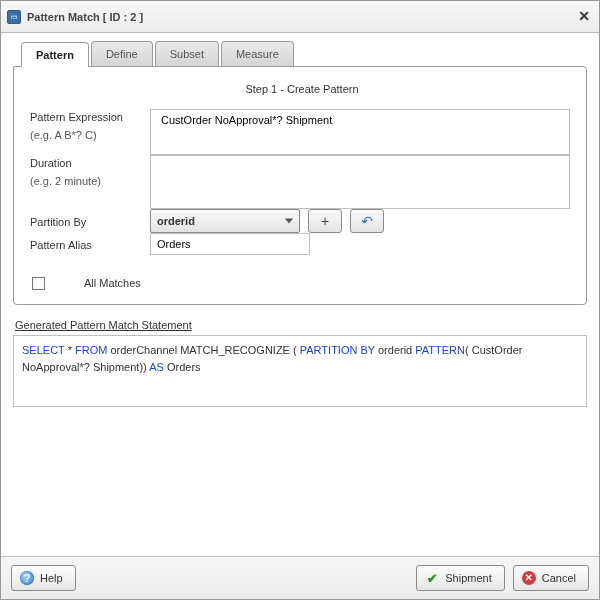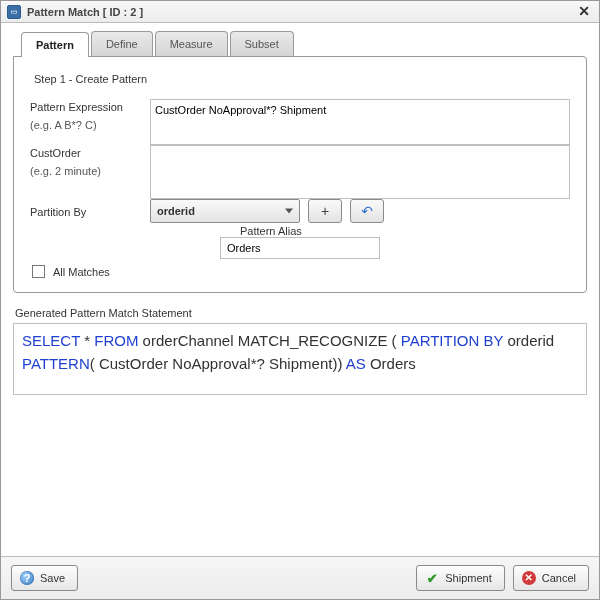--- a/index.html
+++ b/index.html
@@ -12,21 +12,21 @@
   }
   .dialog {
     width: 600px;
     height: 600px;
     border: 1px solid #999;
     display: flex;
     flex-direction: column;
     background: #fff;
   }
   .titlebar {
-    height: 22px;
+    height: 32px;
     background: linear-gradient(#f8f8f8, #ececec);
     border-bottom: 1px solid #bbb;
     display: flex;
     align-items: center;
     padding: 0 6px;
   }
   .titlebar .icon {
     width: 14px; height: 14px;
     background: #3b6ea5;
     border: 1px solid #2a5a8f;
@@ -77,33 +77,33 @@
     z-index: 2;
     border-color: #9a9a9a;
   }
   .tabpanel {
     border: 1px solid #9a9a9a;
     border-radius: 0 4px 4px 4px;
     padding: 14px 16px 14px 16px;
     flex: 0 0 auto;
     background: #fff;
   }
-  .step-title { margin: 2px 0 14px 4px; color:#333; }
+  .step-title { margin: 2px 0 14px 4px; color:#333;text-align:center; }
   .form-row { display: flex; }
   .form-label {
     width: 120px;
     padding-top: 2px;
     color: #333;
   }
   .form-hint { color:#555; margin-top:6px; }
   .textarea {
     flex: 1;
     height: 46px;
     border: 1px solid #bfbfbf;
-    padding: 4px 4px;
+    padding: 4px 10px;
     font-family: inherit;
     font-size: 11px;
     resize: none;
     background:#fff;
   }
   .textarea.tall { height: 54px; }
   .dropdown {
     width: 150px;
     height: 24px;
     border: 1px solid #8a8a8a;
@@ -137,30 +137,30 @@
     color:#444;
   }
   .textinput {
     width: 160px;
     height: 22px;
     border: 1px solid #bfbfbf;
     padding: 2px 6px;
     font-family: inherit;
     font-size: 11px;
   }
-  .checkbox-row { display:flex; align-items:center; margin-top:6px; margin-left:2px; }
+  .checkbox-row { display:flex; align-items:flex-start; margin-top:22px; margin-left:2px;gap:31px; }
   .checkbox {
     width:13px; height:13px; border:1px solid #777; background:#fff; margin-right:8px; cursor:pointer;
   }
-  .section-label { margin: 14px 0 4px 2px; color:#333; }
+  .section-label { margin: 14px 0 4px 2px; color:#333;text-decoration:underline; }
   .sql-box {
     border: 1px solid #bfbfbf;
     padding: 6px 8px;
     height: 72px;
-    font-size: 15px;
+    font-size: 11px;
     line-height: 1.5;
     overflow: auto;
     background:#fff;
     word-wrap: break-word;
   }
   .kw { color: #2040d0; }
   .footer {
     border-top: 1px solid #bbb;
     background: linear-gradient(#f6f6f6,#ececec);
     padding: 8px 10px;
@@ -211,79 +211,79 @@
       </div>
     <div class="title">Pattern Match [ ID : 2 ]</div>
     <div class="close">✕</div>
   </div>
 
   <div class="body">
 
     <div class="tabbar">
       <div class="tab active">Pattern</div>
       <div class="tab">Define</div>
+      <div class="tab">Subset</div>
       <div class="tab">Measure</div>
-      <div class="tab">Subset</div>
     </div>
 
     <div class="tabpanel">
       <div class="step-title">Step 1 - Create Pattern</div>
 
       <div class="form-row">
         <div class="form-label">
           <div>Pattern Expression</div>
           <div class="form-hint">(e.g. A B*? C)</div>
         </div>
         <textarea class="textarea" style="">CustOrder NoApproval*? Shipment</textarea>
       </div>
 
       <div class="form-row">
         <div class="form-label">
-          <div>CustOrder</div>
+          <div>Duration</div>
           <div class="form-hint">(e.g. 2 minute)</div>
         </div>
         <textarea class="textarea tall" style=""></textarea>
       </div>
 
       <div class="form-row" style="align-items:center;">
         <div class="form-label">Partition By</div>
         <div class="dropdown">
           <span>orderid</span>
           <span class="caret"></span>
         </div>
         <div class="iconbtn">
           <span>+</span>
         </div>
         <div class="iconbtn">
           <span class="undo-arrow">↶</span>
         </div>
       </div>
 
-      <div class="form-row" style="align-items:center;flex-direction:column;">
+      <div class="form-row" style="align-items:center;">
         <div class="form-label">Pattern Alias</div>
         <input class="textinput" value="Orders" style="">
       </div>
 
       <div class="checkbox-row">
         <div class="checkbox"></div>
         <span>All Matches</span>
       </div>
     </div>
 
     <div class="section-label">Generated Pattern Match Statement</div>
     <div class="sql-box">
       <span class="kw">SELECT</span><span> * </span><span class="kw">FROM</span><span> orderChannel  MATCH_RECOGNIZE ( </span><span class="kw">PARTITION BY</span><span> orderid </span><span class="kw">PATTERN</span><span>( CustOrder NoApproval*? Shipment)) </span><span class="kw">AS</span><span> Orders</span>
     </div>
 
   </div>
 
   <div class="footer">
     <div class="btn" style="margin-left:0;">
       <span class="bicon help-icon">?</span>
-      <span>Save</span>
+      <span>Help</span>
     </div>
     <div class="spacer"></div>
     <div class="btn">
       <span class="bicon check-icon">✔</span>
       <span>Shipment</span>
     </div>
     <div class="btn">
       <span class="bicon">
           <span class="cancel-icon">✕</span>
         </span>

